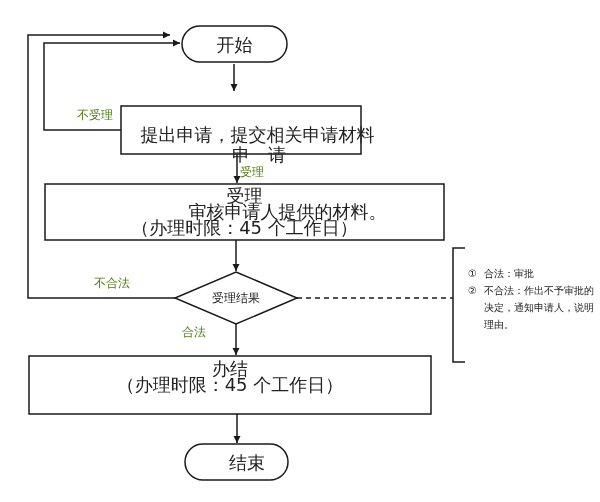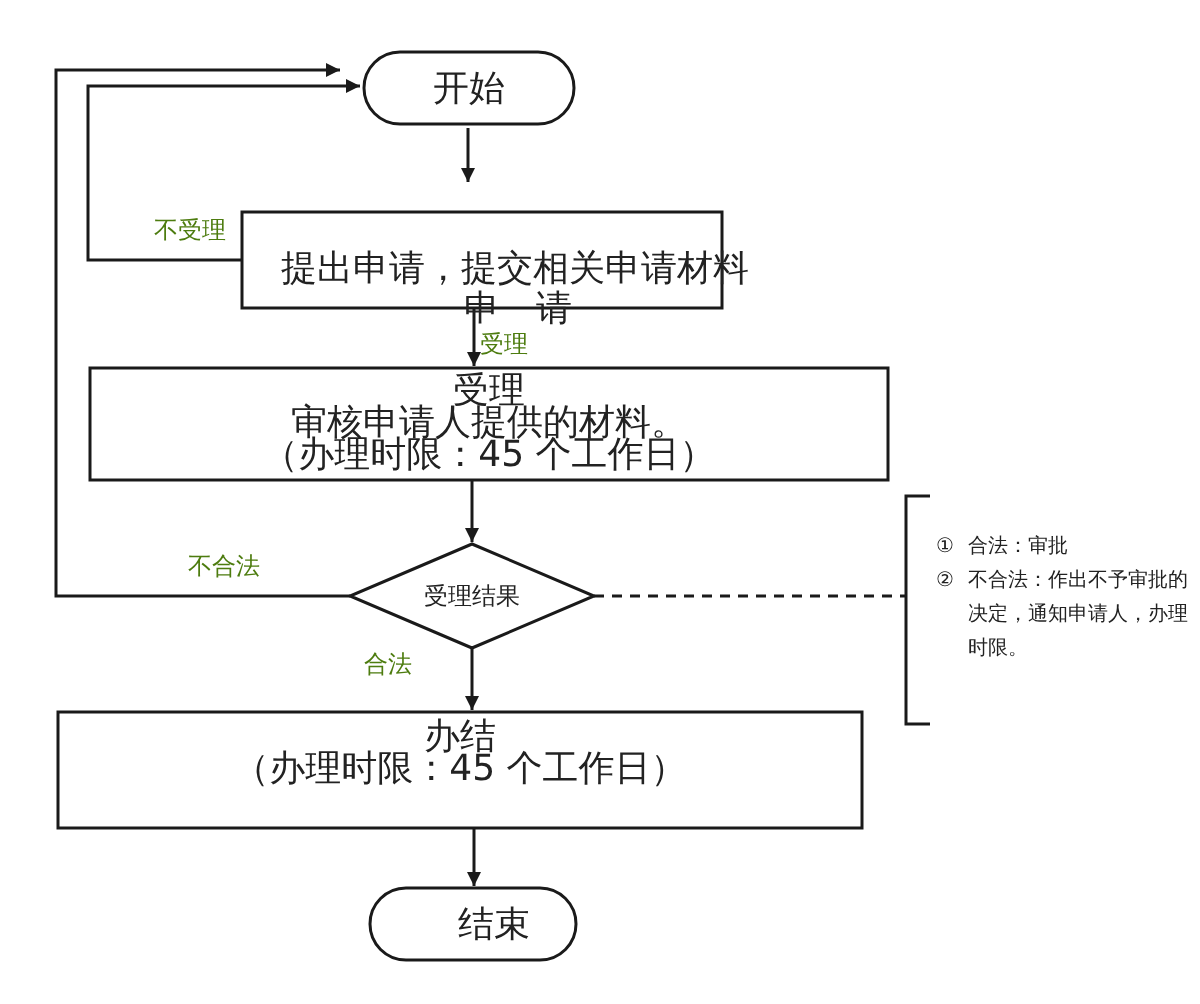--- a/index.html
+++ b/index.html
@@ -54,21 +54,21 @@
 
   <rect x="185" y="444" width="103" height="36" rx="18" ry="18" fill="#fff" stroke="#1a1a1a" stroke-width="1.5"></rect>
 </svg>
 
 <div class="node-text" style="left:182px; top:37px; width:105px;">开始</div>
 
 <div class="node-text" style="left:121px; top:111px; width:276px;margin-top:36px;">申　请</div>
 <div class="node-text" style="left:121px; top:127px; width:273px;">提出申请，提交相关申请材料</div>
 
 <div class="node-text" style="left:45px; top:188px; width:399px;">受理</div>
-<div class="node-text" style="left:45px; top:204px; width:399px;">审核申请人提供的材料。</div>
+<div class="node-text" style="left:45px; top:204px; width:399px;padding-left:43px;">审核申请人提供的材料。</div>
 <div class="node-text" style="left:45px; top:220px; width:399px;">（办理时限：45 个工作日）</div>
 
 <div class="node-text small" style="left:175px; top:291px; width:122px;">受理结果</div>
 
 <div class="node-text" style="left:29px; top:361px; width:402px;">办结</div>
 <div class="node-text" style="left:29px; top:377px; width:402px;">（办理时限：45 个工作日）</div>
 
 <div class="node-text" style="left:185px; top:455px; width:124px;">结束</div>
 
 <div class="label" style="left:77px; top:107px;">不受理</div>
@@ -76,15 +76,15 @@
 <div class="label" style="left:94px; top:275px;">不合法</div>
 <div class="label" style="left:182px; top:324px;">合法</div>
 
 <div class="note">
   <div class="note-row">
     <span class="note-num">①</span>
     <span class="note-text">合法：审批</span>
   </div>
   <div class="note-row">
     <span class="note-num">②</span>
-    <span class="note-text">不合法：作出不予审批的决定，通知申请人，办理时限。</span>
+    <span class="note-text">不合法：作出不予审批的决定，通知申请人，说明理由。</span>
   </div>
 </div>
 
 </body></html>

